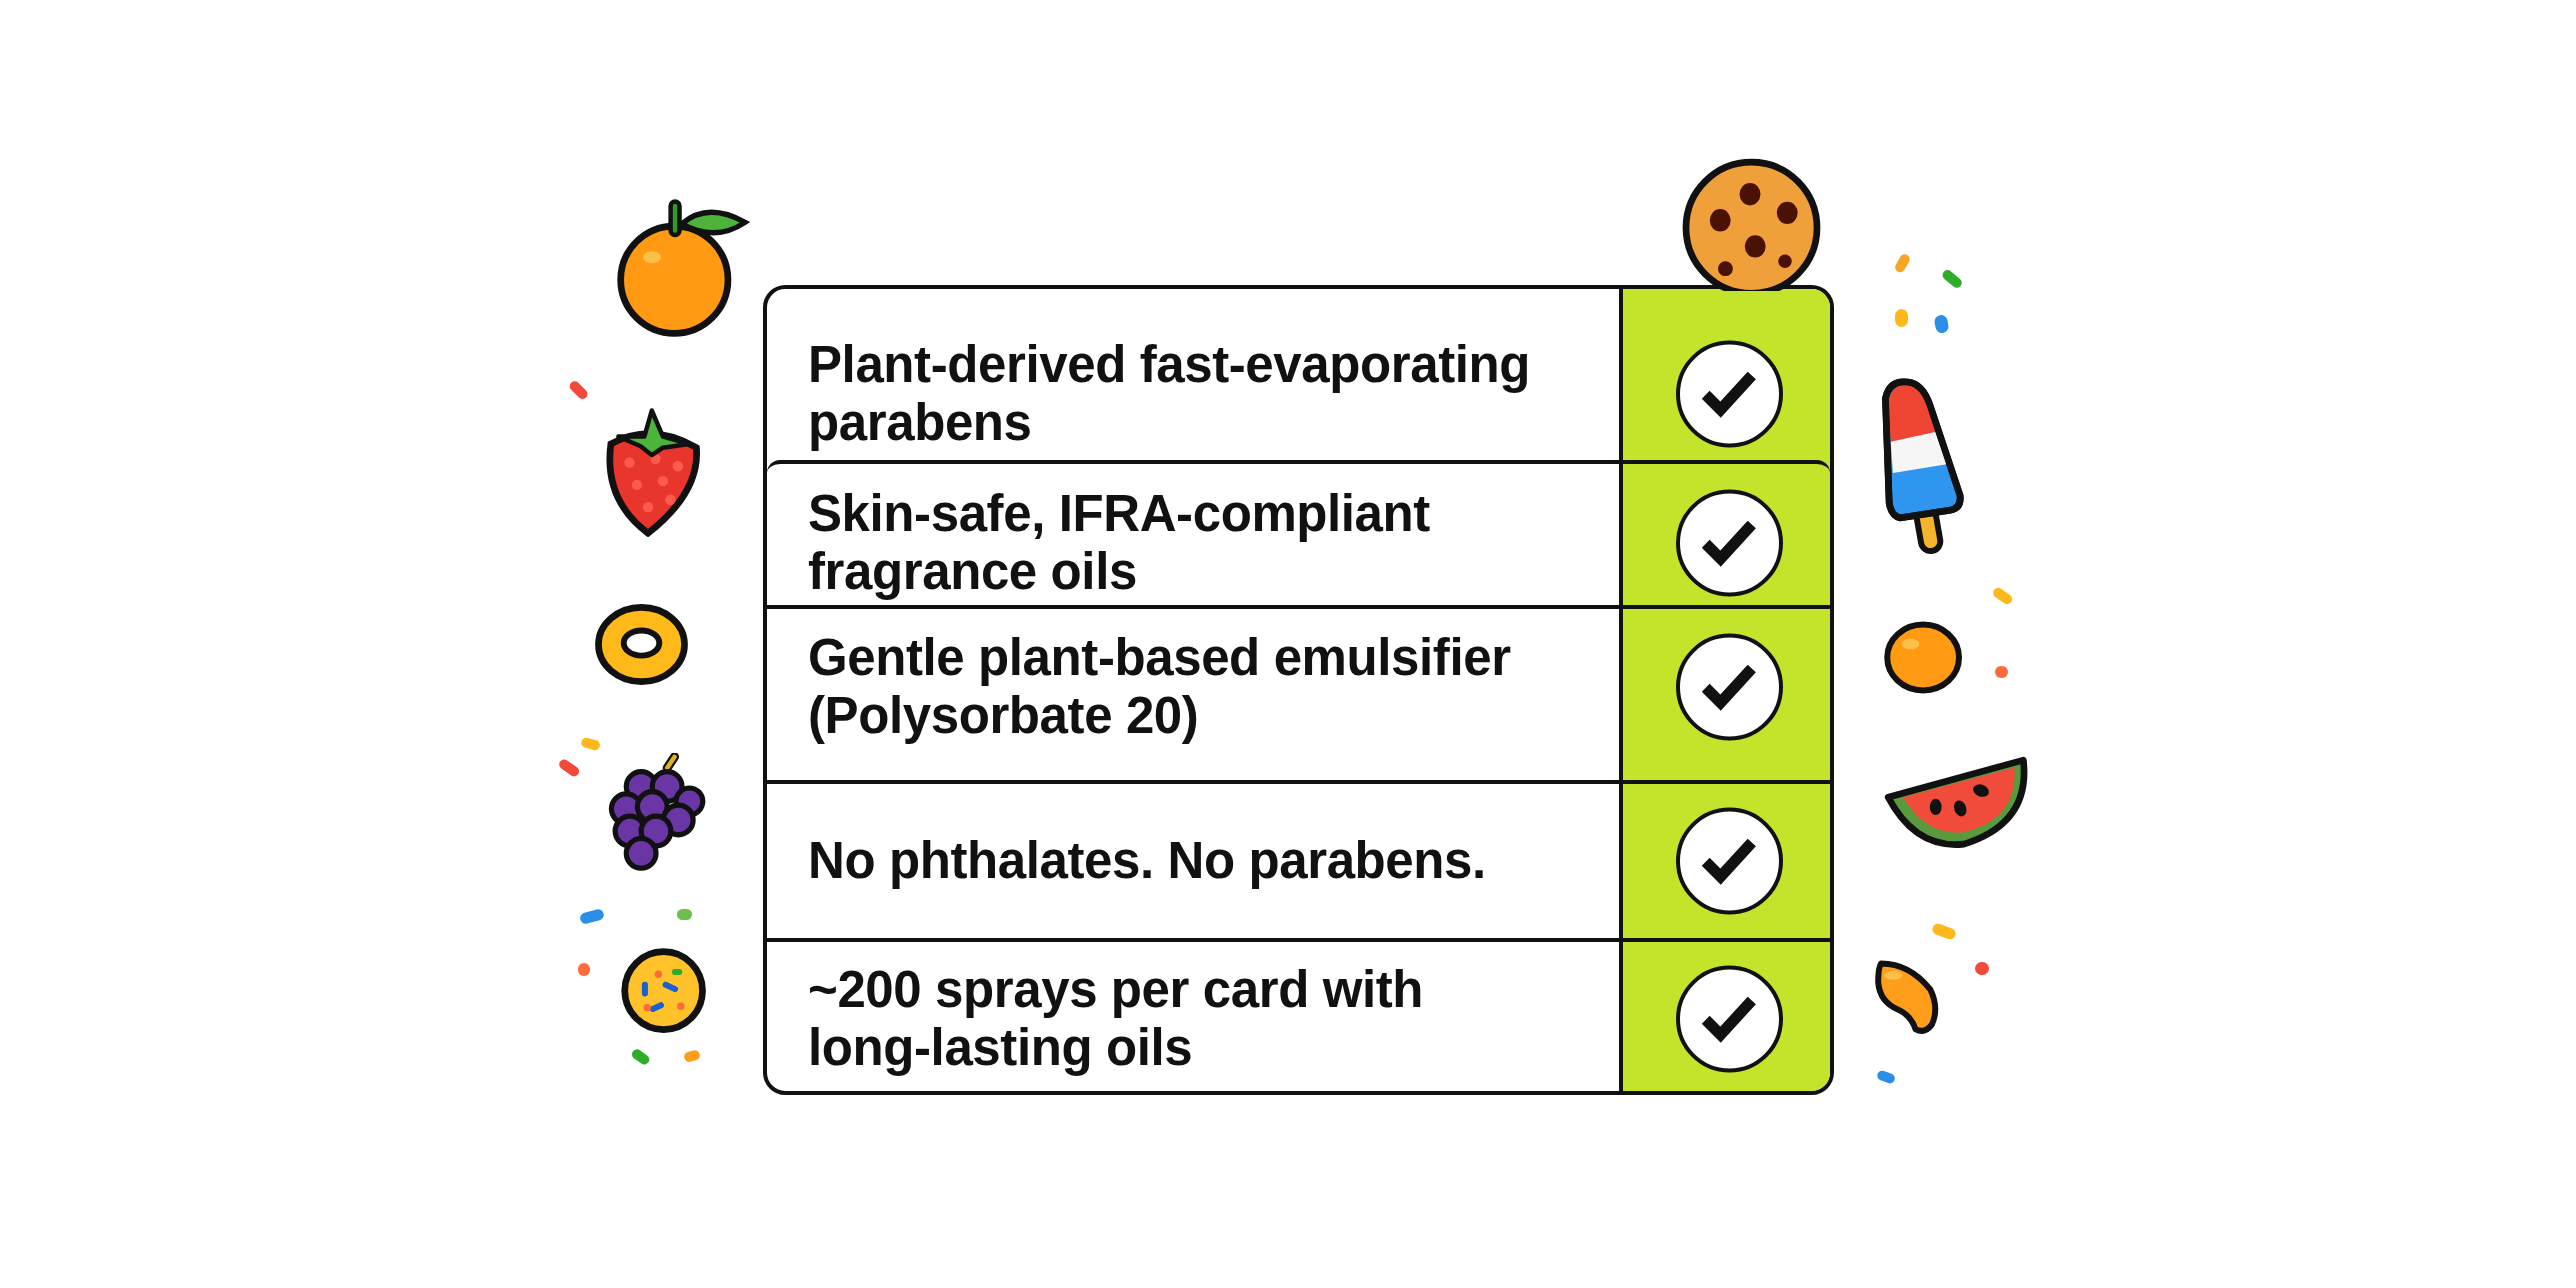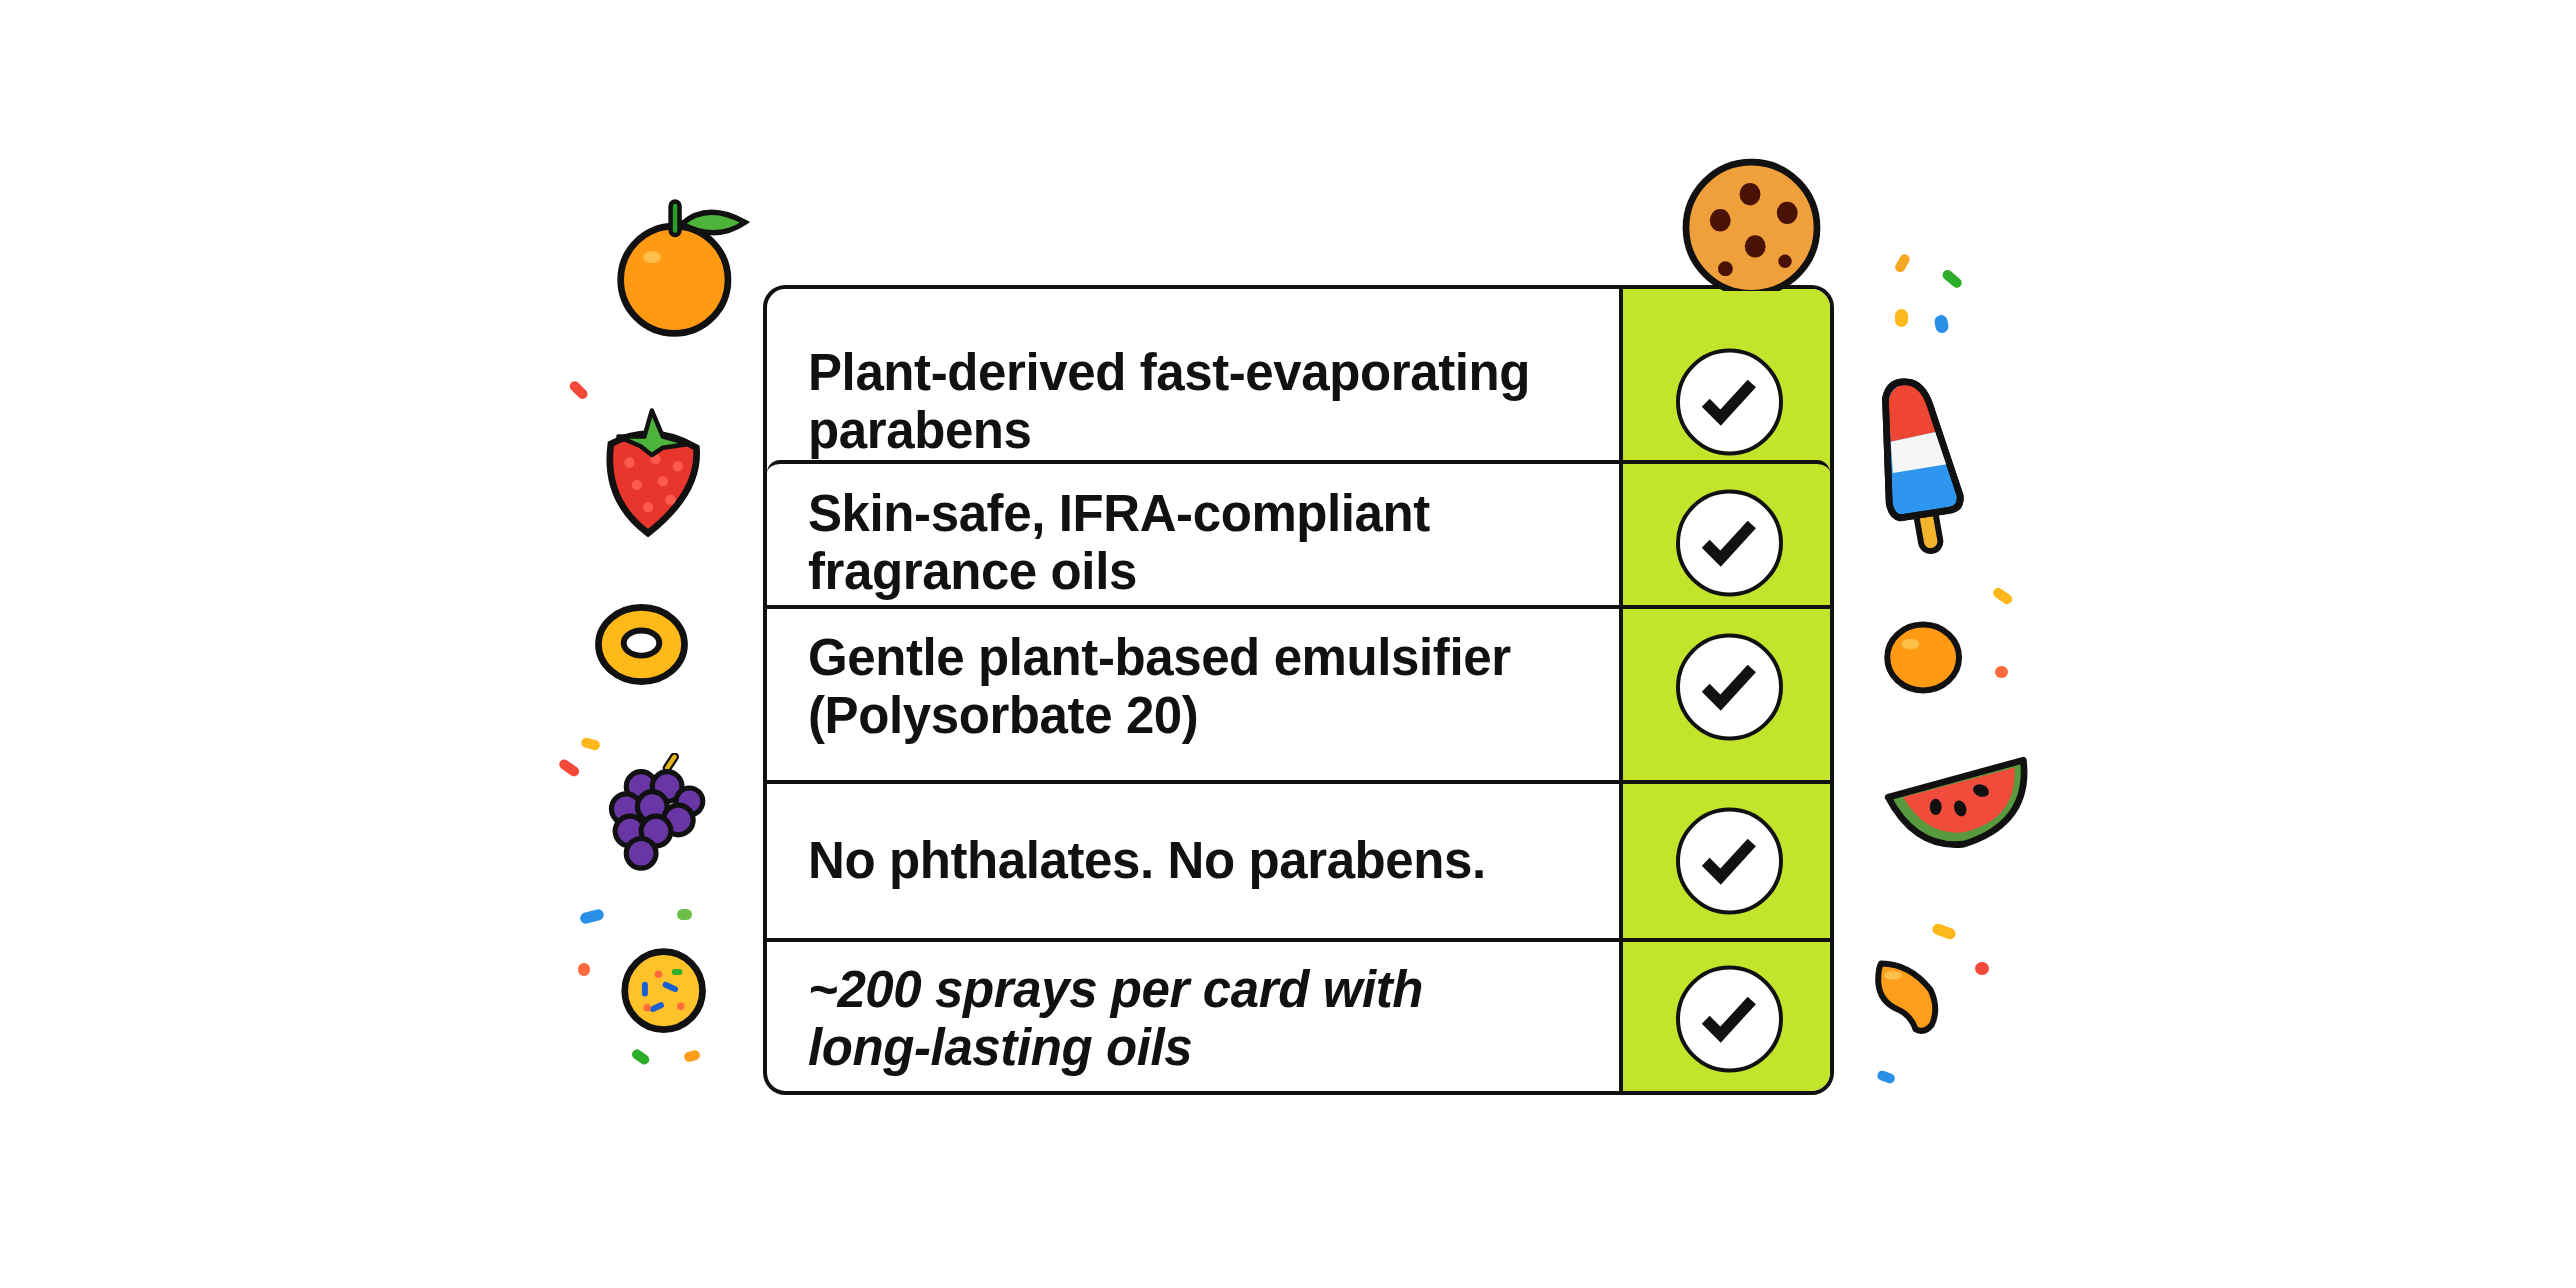--- a/index.html
+++ b/index.html
@@ -19,21 +19,21 @@
   .check svg { position:absolute; left:21px; top:22.4px; }
   .deco { position:absolute; }
   .sprinkle { position:absolute; border-radius:9px; }
 </style>
 </head>
 <body>
 
 <div class="table">
   <div class="green-col"></div>
 
-  <div class="row" style="top:8px;height:210px;padding-left:37px;">
+  <div class="row" style="top:0;height:210px;padding-left:37px;">
     <div class="row-text">
       <div>Plant-derived fast-evaporating</div>
       <div>parabens</div>
     </div>
     <div class="check">
       <svg width="57" height="52" viewBox="0 0 76 70">
           <path d="M6 38 L26 58 L68 12" fill="none" stroke="#111" stroke-width="15" stroke-linejoin="miter"></path>
         </svg>
     </div>
   </div>
@@ -66,21 +66,21 @@
     <div class="row-text">
       <div>No phthalates. No parabens.</div>
     </div>
     <div class="check">
       <svg width="57" height="52" viewBox="0 0 76 70">
           <path d="M6 38 L26 58 L68 12" fill="none" stroke="#111" stroke-width="15"></path>
         </svg>
     </div>
   </div>
 
-  <div class="row divider" style="top:649px;height:157px;font-style:italic;">
+  <div class="row divider" style="top:649px;height:157px;">
     <div class="row-text">
       <div>~200 sprays per card with</div>
       <div>long-lasting oils</div>
     </div>
     <div class="check">
       <svg width="57" height="52" viewBox="0 0 76 70">
           <path d="M6 38 L26 58 L68 12" fill="none" stroke="#111" stroke-width="15"></path>
         </svg>
     </div>
   </div>

